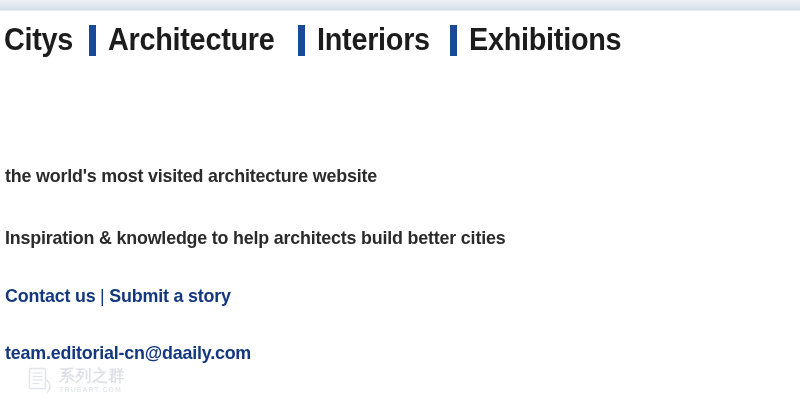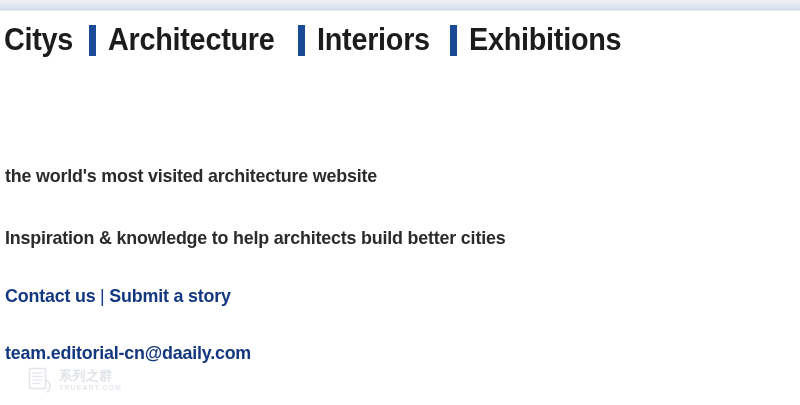--- a/index.html
+++ b/index.html
@@ -156,21 +156,21 @@
     flex: 0 0 auto;
   }
   .wm-text {
     display: flex;
     flex-direction: column;
     justify-content: center;
     line-height: 1;
   }
   .wm-cn {
     font-family: "DejaVu Sans", sans-serif;
-    font-size: 13px;
+    font-size: 16px;
     font-weight: 700;
     color: #6f7f99;
     letter-spacing: 0.5px;
   }
   .wm-en {
     font-family: "Liberation Sans", sans-serif;
     font-size: 7px;
     font-weight: 700;
     color: #8b98ad;
     letter-spacing: 1.1px;

